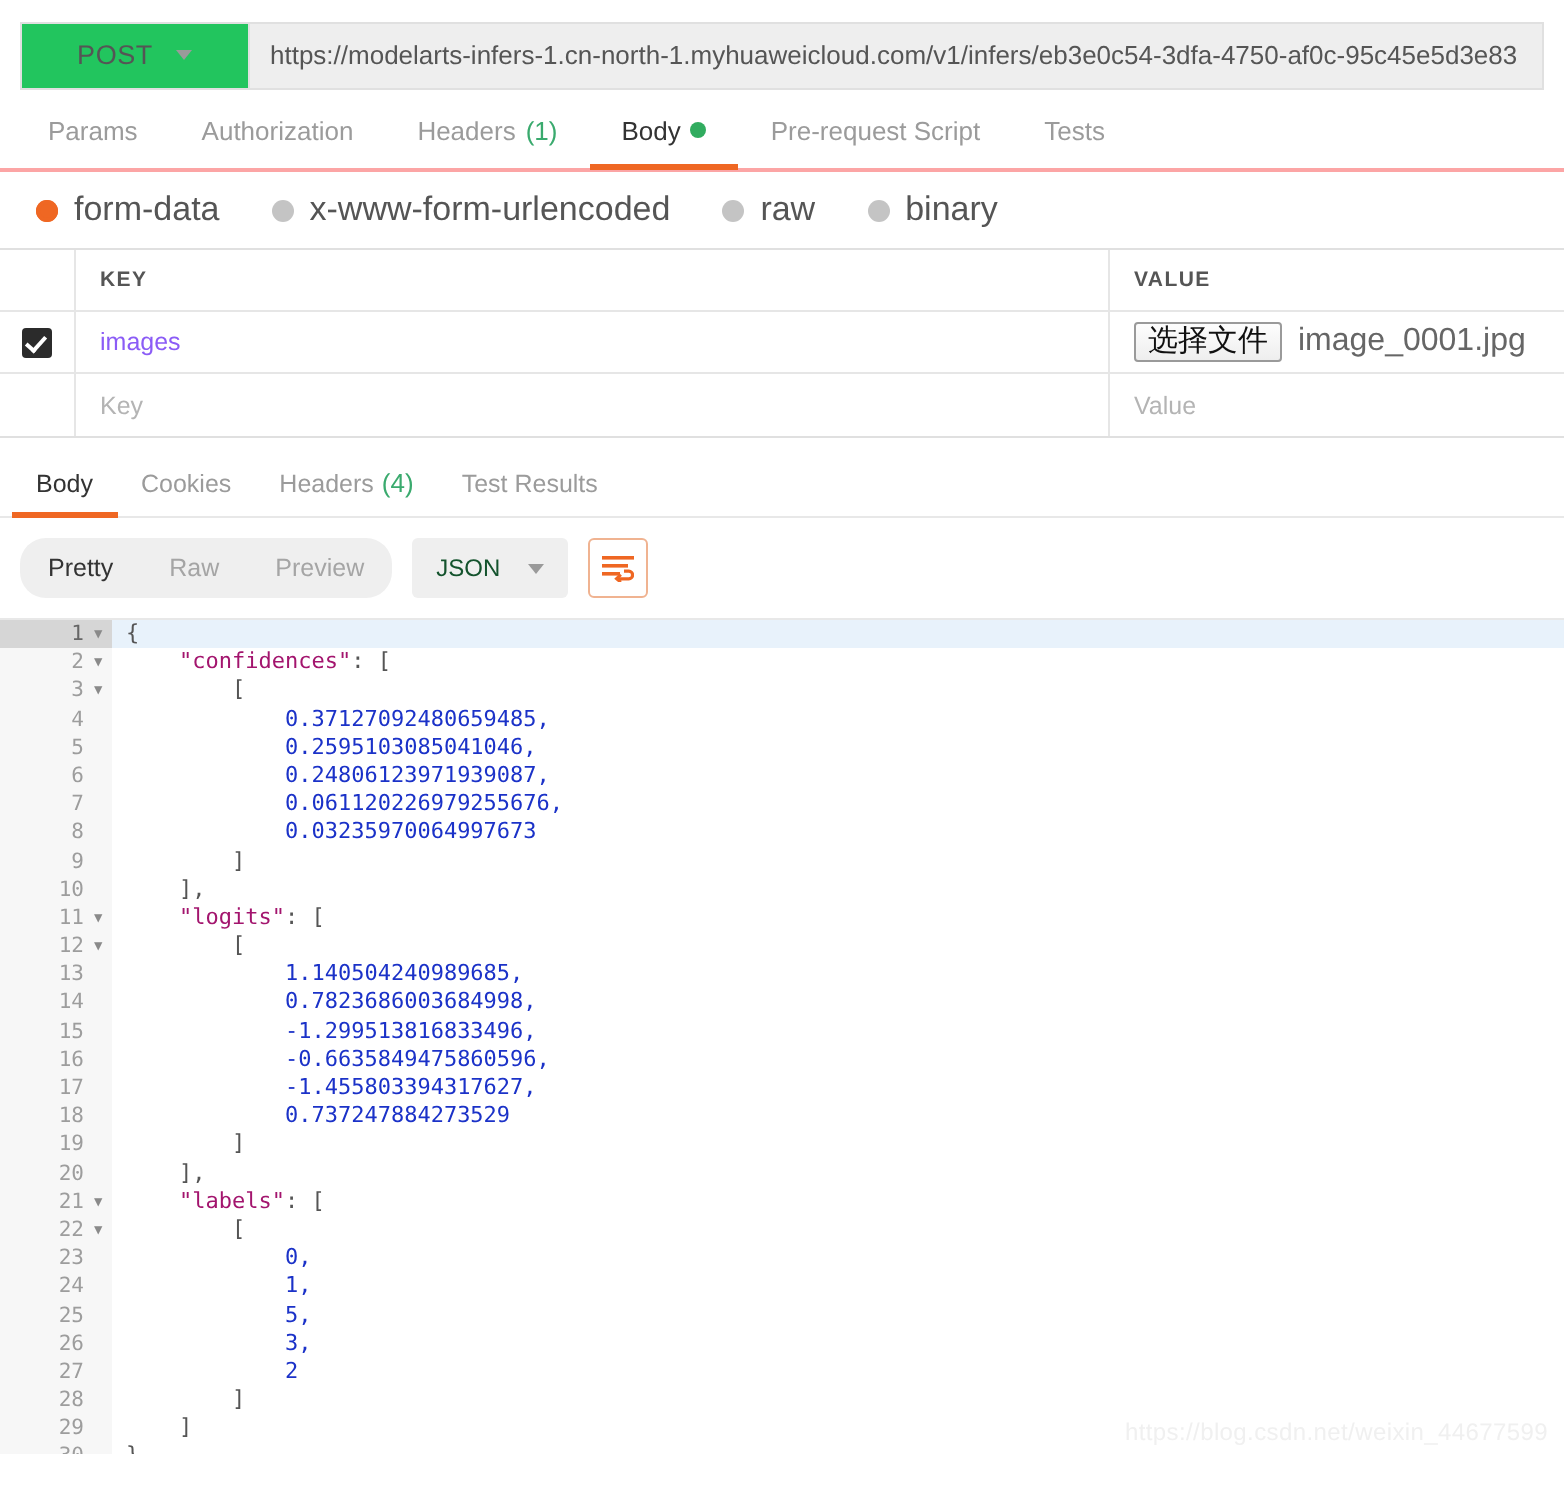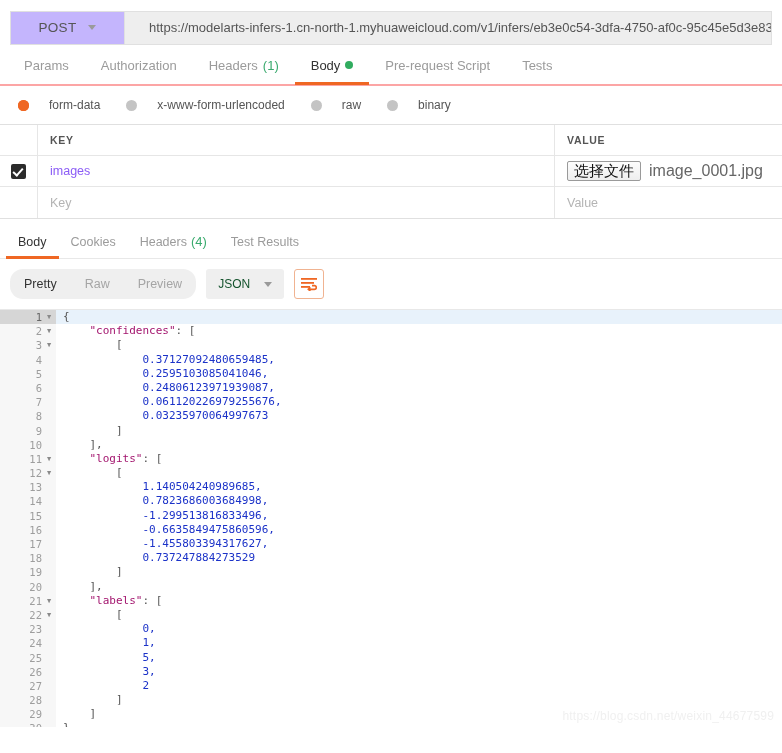--- a/index.html
+++ b/index.html
@@ -13,21 +13,21 @@
   
   .urlbar {
     height: 48px;
     display: flex;
     align-items: center;
     padding: 7px 10px 0 10px;
     background: #ffffff;
   }
   .method-box {
     width: 114px; height: 34px;
-    background: #c4b5fd;
+    background: #22c55e;
     border: 1px solid #e0e0e0;
     border-right: none;
     display: flex;
     align-items: center;
     justify-content: center;
     gap: 12px;
     cursor: pointer;
   }
   .method-label {
     font-size: 13.5px;
@@ -39,21 +39,21 @@
     border-left: 4.5px solid transparent;
     border-right: 4.5px solid transparent;
     border-top: 5px solid #9a9a9a;
   }
   .url-input {
     flex: 1; height: 34px;
     background: #eeeeee;
     border: 1px solid #e0e0e0;
     display: flex;
     align-items: center;
-    padding-left: 24px;
+    padding-left: 10px;
     font-size: 13px;
     color: #555555;
     white-space: nowrap;
     overflow: hidden;
     cursor: text;
   }
 
   
   .req-tabs {
     height: 38px;
@@ -89,22 +89,22 @@
     height: 38px;
     display: flex;
     align-items: center;
     padding-left: 18px;
     gap: 26px;
     background: #ffffff;
   }
   .radio-item {
     display: flex;
     align-items: center;
-    gap: 20px;
-    font-size: 12px;
+    gap: 8px;
+    font-size: 17px;
     color: #555555;
     cursor: pointer;
   }
   .radio-dot {
     width: 11px; height: 11px;
     border-radius: 50%;
     background: #c4c4c4;
     flex: none;
   }
   .radio-item.selected .radio-dot {

